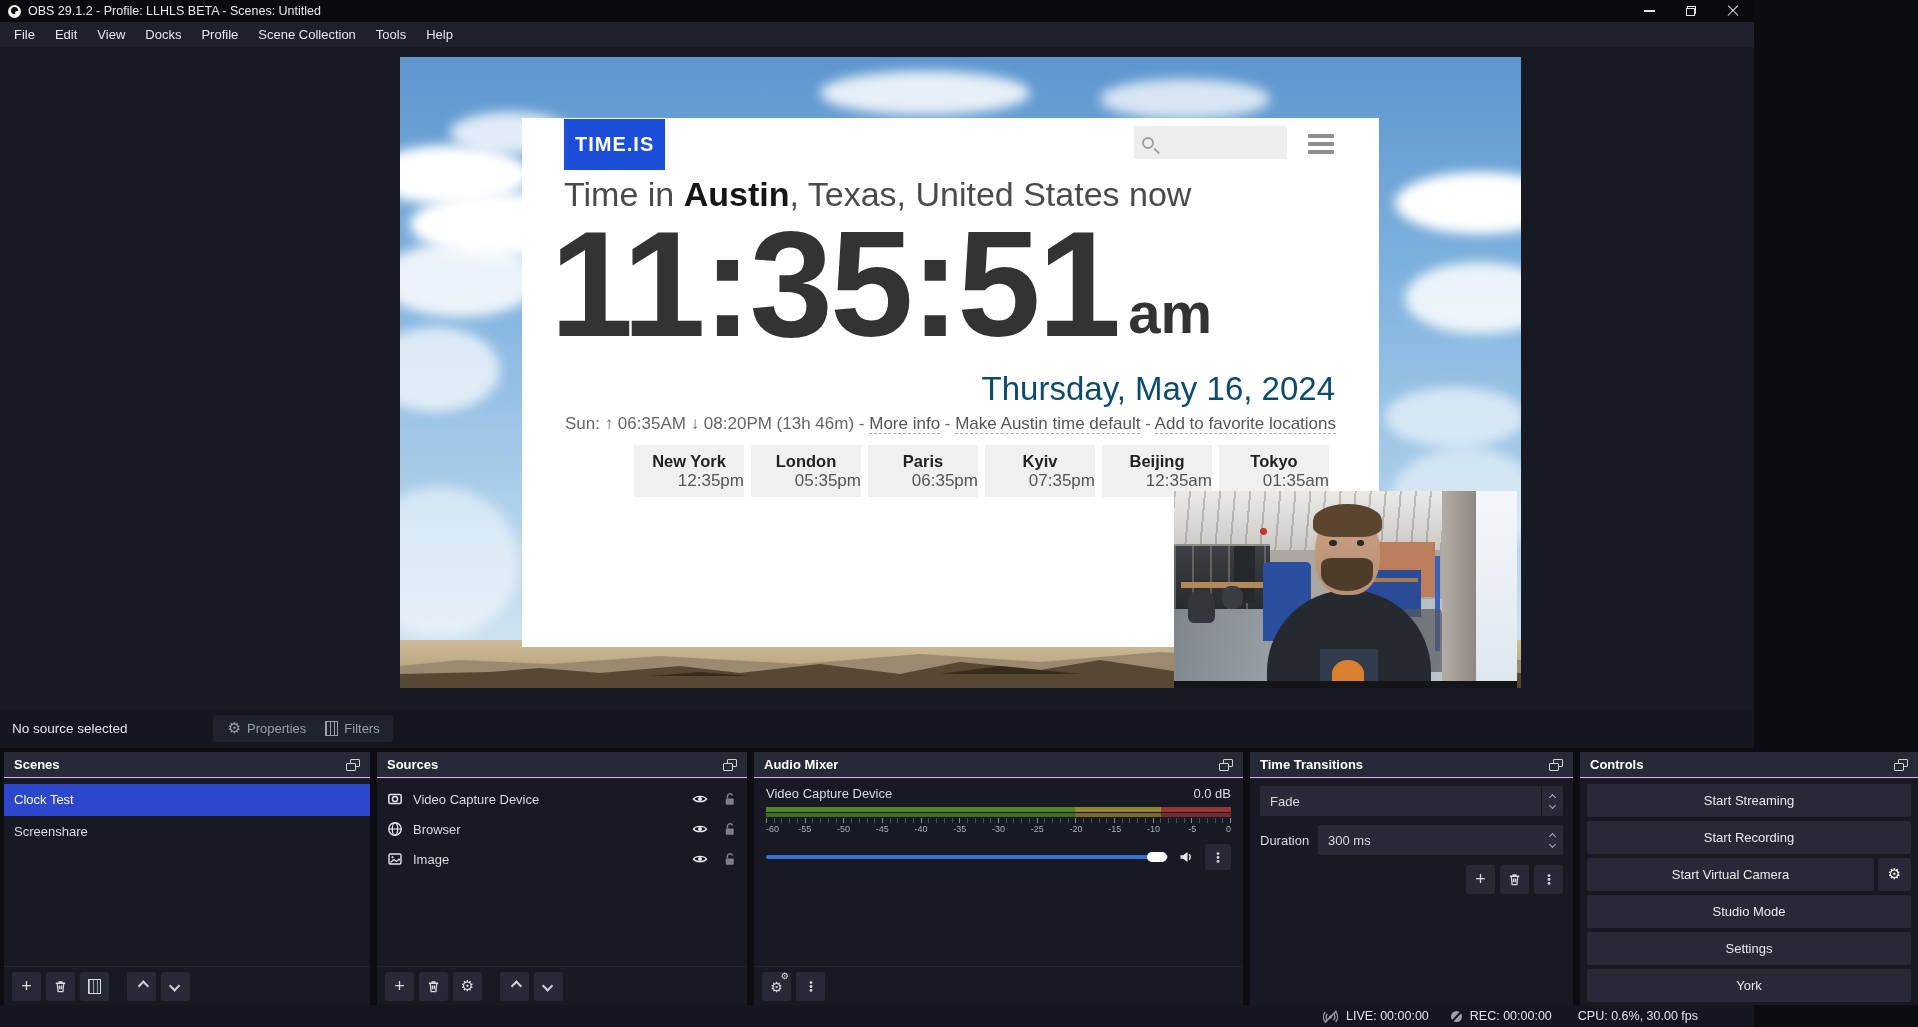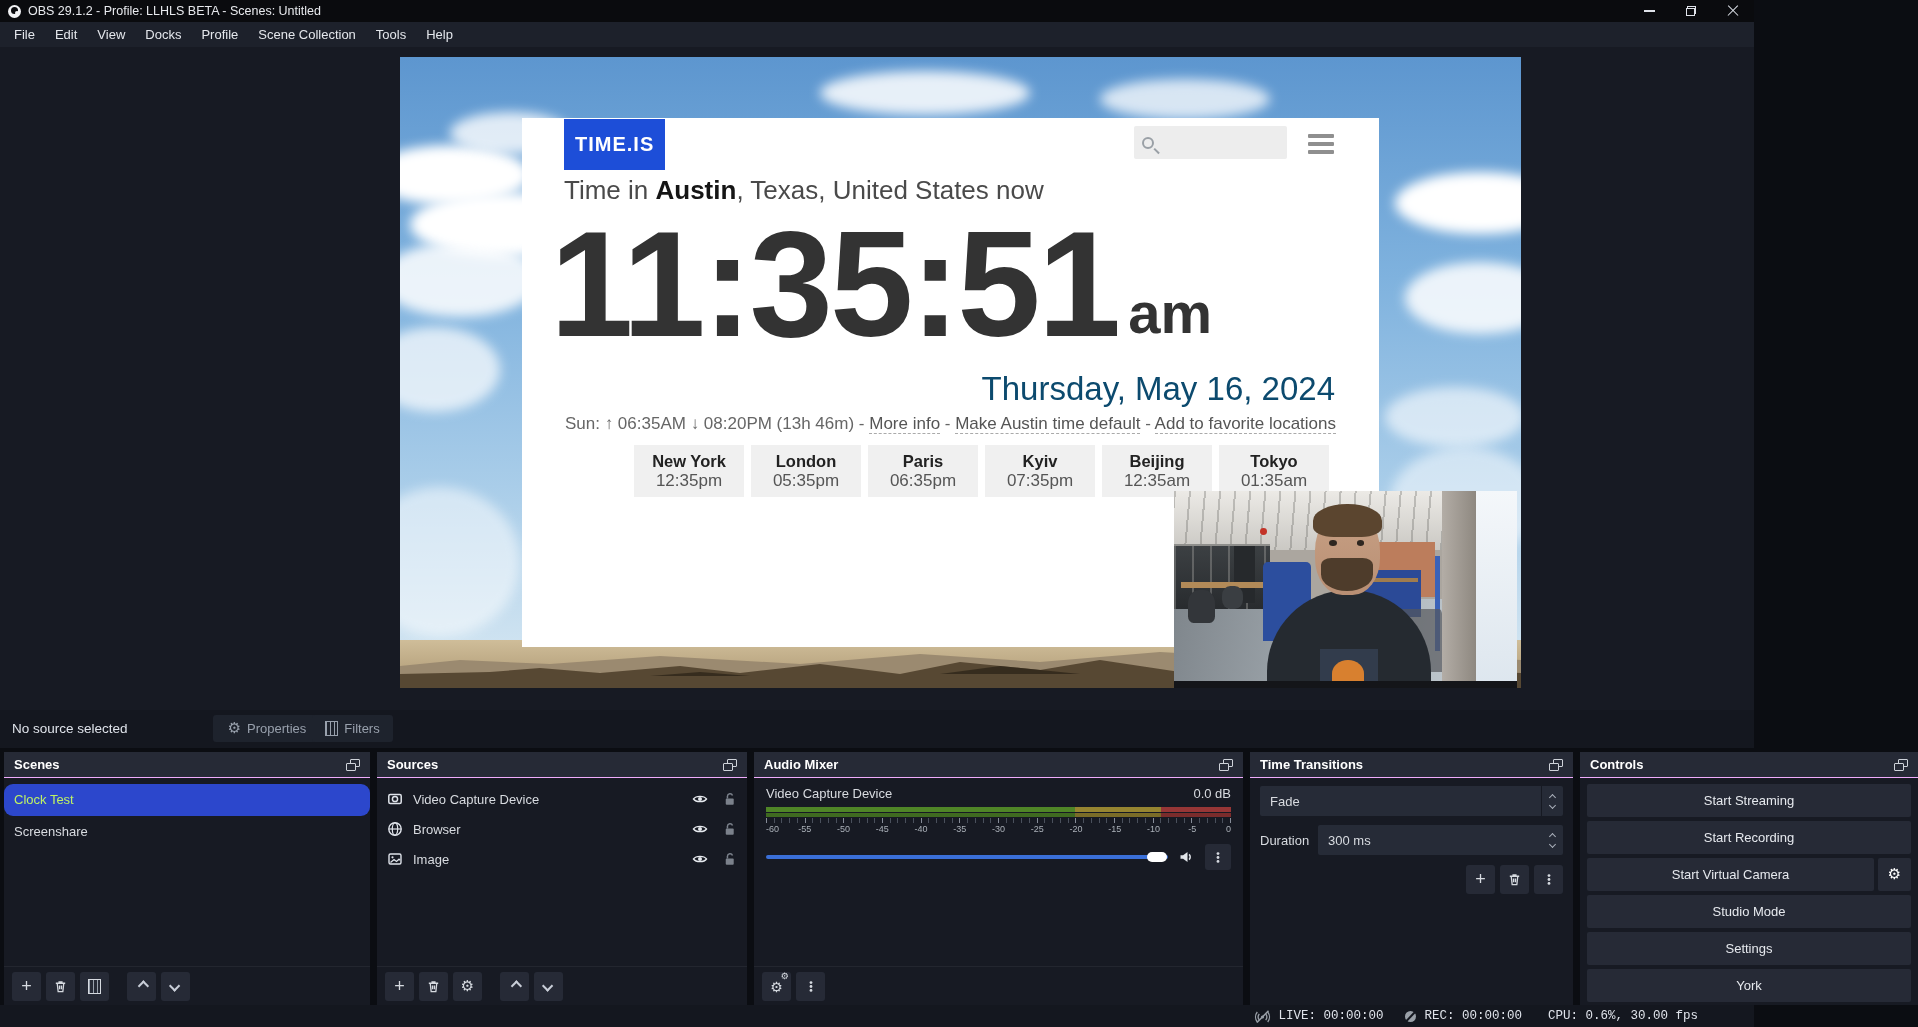--- a/index.html
+++ b/index.html
@@ -43,33 +43,33 @@
   .card { position:absolute; left:122px; top:61px; width:857px; height:529px; background:#ffffff; }
   .ti-logo { position:absolute; left:42px; top:1px; background:#1d4ed8; color:#fff; font-weight:bold;
     font-size:20px; letter-spacing:1px; padding:14px 11px; }
   .ti-search { position:absolute; left:612px; top:8px; width:153px; height:33px; background:#ededed;
     border-radius:2px; display:flex; align-items:center; padding-left:8px; }
   .ti-search input { border:none; background:transparent; outline:none; width:110px; font-size:14px; }
   .ic-mag { width:12px; height:12px; border:2px solid #9aa0a6; border-radius:50%; position:relative; display:inline-block; }
   .ic-mag::after { content:""; position:absolute; left:9px; top:11px; width:7px; height:2.4px; background:#9aa0a6; transform:rotate(45deg); }
   .ti-burger { position:absolute; left:786px; top:16px; width:26px; display:flex; flex-direction:column; gap:4px; }
   .ti-burger div { height:4px; background:#8f8f8f; border-radius:1px; }
-  .ti-heading { position:absolute; left:42px; top:57px; font-size:26px; color:#4a4a4a; }
+  .ti-heading { position:absolute; left:42px; top:57px; font-size:34px; color:#4a4a4a; }
   .ti-heading b { color:#151515; }
   .ti-clock { position:absolute; left:28px; top:86px; display:flex; align-items:flex-end; color:#333; }
   .ti-time { font-size:150px; font-weight:bold; line-height:160px; letter-spacing:-3px; }
   .ti-ampm { font-size:58px; font-weight:bold; line-height:58px; margin:0 0 22px 10px; }
   .ti-date { position:absolute; right:44px; top:252px; font-size:33px; color:#0c4a6e; }
   .ti-sun { position:absolute; left:0; top:296px; width:100%; text-align:center; font-size:17px; color:#666; }
   .ti-sun .sep { white-space:pre; }
   .ti-link { color:#555; border-bottom:1px dashed #aaa; }
   .ti-cities { position:absolute; left:112px; top:327px; display:flex; gap:7px; }
   .ti-city { width:110px; height:52px; background:#f0f0f0; text-align:center; padding-top:7px; }
   .ti-city .nm { font-size:16.5px; font-weight:bold; color:#222; }
-  .ti-city .tm { font-size:17px; color:#555; line-height:20px; }
+  .ti-city .tm { font-size:17px; color:#555; line-height:20px;text-align:right; }
 
   
   .webcam { position:absolute; left:774px; top:434px; width:343px; height:197px; overflow:hidden; background:#9aa0a4; }
   .webcam div { position:absolute; }
   .wc-ceiling { left:0; top:0; width:100%; height:34%;
     background:repeating-linear-gradient(95deg,rgba(90,90,86,.3) 0 2px,transparent 2px 15px),linear-gradient(#eceae6,#c6c4bf); }
   .wc-wall { left:0; top:30%; width:100%; height:28%; background:#aba69f; }
   .wc-floor { left:0; top:55%; width:100%; height:45%; background:linear-gradient(100deg,#7f868c,#cdd6dc); }
   .wc-glass { left:0; top:27%; width:28%; height:33%; border-top:2px solid #8f8f8c;
     background:repeating-linear-gradient(90deg,rgba(140,140,138,.5) 0 2px,transparent 2px 18px),linear-gradient(#3c4043,#282b2e); }
@@ -115,21 +115,21 @@
   .ic-popout { margin-left:auto; width:14px; height:12px; position:relative; }
   .ic-popout::before { content:""; position:absolute; right:0; top:0; width:8px; height:6px; border:1.5px solid #cfd3da; border-radius:1px; }
   .ic-popout::after { content:""; position:absolute; left:0; bottom:0; width:8px; height:6px; border:1.5px solid #cfd3da; border-radius:1px; background:#262a36; }
   .p-scenes { left:4px; width:366px; }
   .p-sources { left:377px; width:370px; }
   .p-audio { left:754px; width:489px; }
   .p-trans { left:1250px; width:323px; }
   .p-controls { left:1580px; width:338px; }
 
   .scene-item { height:32px; line-height:32px; padding-left:10px; color:#d8dbe0; font-size:13px; margin-top:0; }
-  .scene-item.sel { background:#2c47cc; color:#bef264;border-radius:9px; }
+  .scene-item.sel { background:#2c47cc; color:#fef9c3; }
   .scene-list { padding-top:6px; }
 
   .src-row { height:30px; display:flex; align-items:center; padding:0 10px; color:#d8dbe0; font-size:13px; gap:10px; }
   .src-row svg.type { flex-shrink:0; }
   .src-right { margin-left:auto; display:flex; gap:13px; align-items:center; }
   .src-list { padding-top:6px; }
 
   .dock-footer { position:absolute; left:0; right:0; bottom:0; height:39px; border-top:1px solid #23262f;
     display:flex; gap:5px; align-items:center; padding-left:8px; }
   .tool-btn { width:29px; height:29px; background:#262a36; border-radius:3px; display:flex;
@@ -184,21 +184,21 @@
   .ctl-body { padding:6px 7px 0 7px; }
   .ctl-btn { height:33px; background:#262a36; border-radius:2px; color:#e6e9ee; font-size:13px;
     display:flex; align-items:center; justify-content:center; margin-bottom:4px; }
   .ctl-row { display:flex; gap:4px; margin-bottom:4px; }
   .ctl-row .ctl-btn { flex:1; margin-bottom:0; }
   .ctl-gear { width:33px; height:33px; background:#262a36; border-radius:2px; color:#fff;
     display:flex; align-items:center; justify-content:center; flex-shrink:0; }
 
   
   .statusbar { position:absolute; left:0; top:1005px; width:100%; height:22px; background:#14171f;
-    display:flex; align-items:center; justify-content:flex-end; padding-right:56px; color:#dfe3ea; font-size:12.5px;font-family:Liberation Mono, monospace; }
+    display:flex; align-items:center; justify-content:flex-end; padding-right:56px; color:#dfe3ea; font-size:12.5px; }
   .sb-item { display:flex; align-items:center; gap:6px; }
   .sb-sp1 { width:20px; } .sb-sp2 { width:26px; }
 </style>
 </head>
 <body>
 
 <div class="app">
 
   <div class="titlebar">
     <span class="obs-logo"></span>

